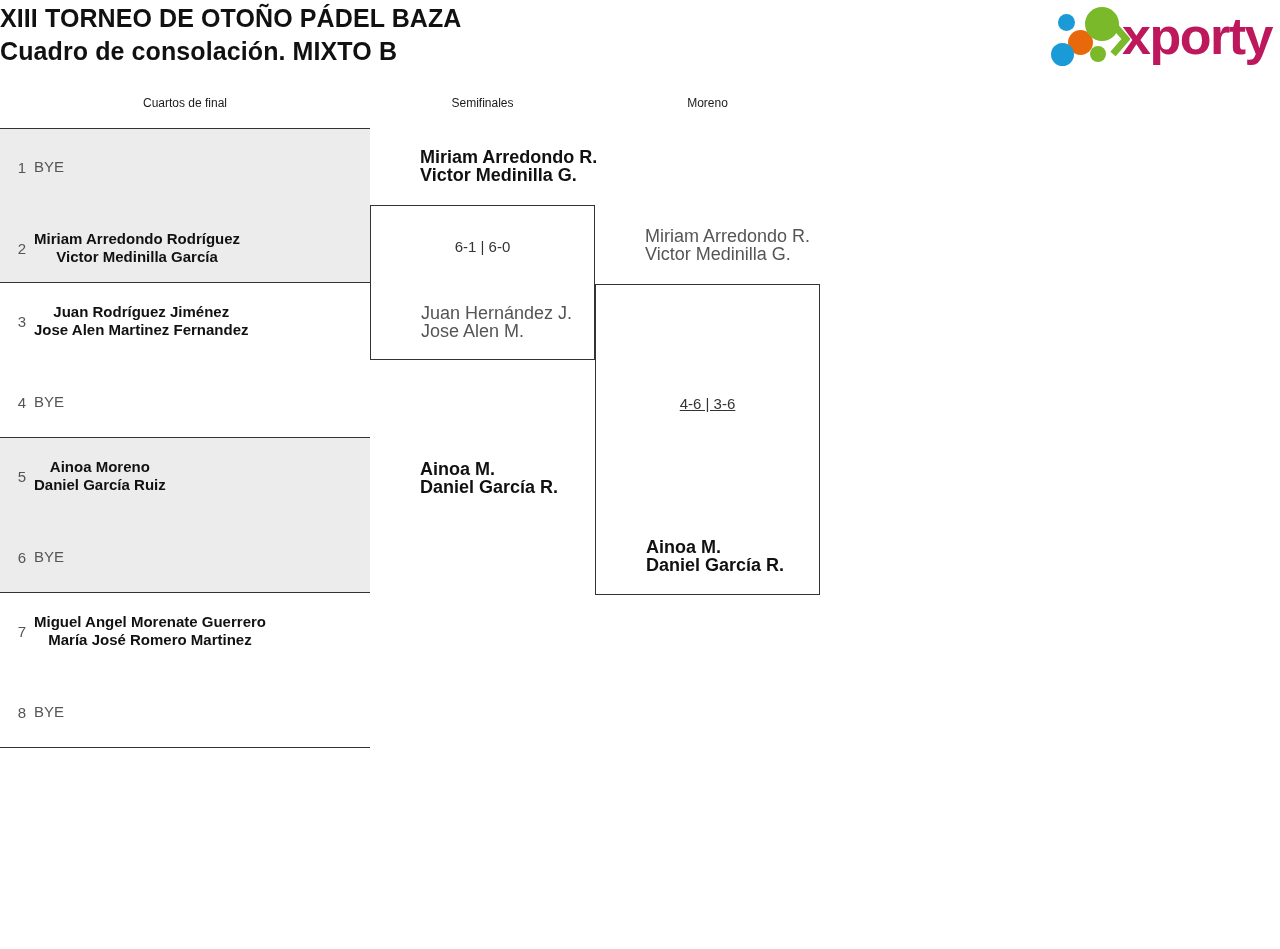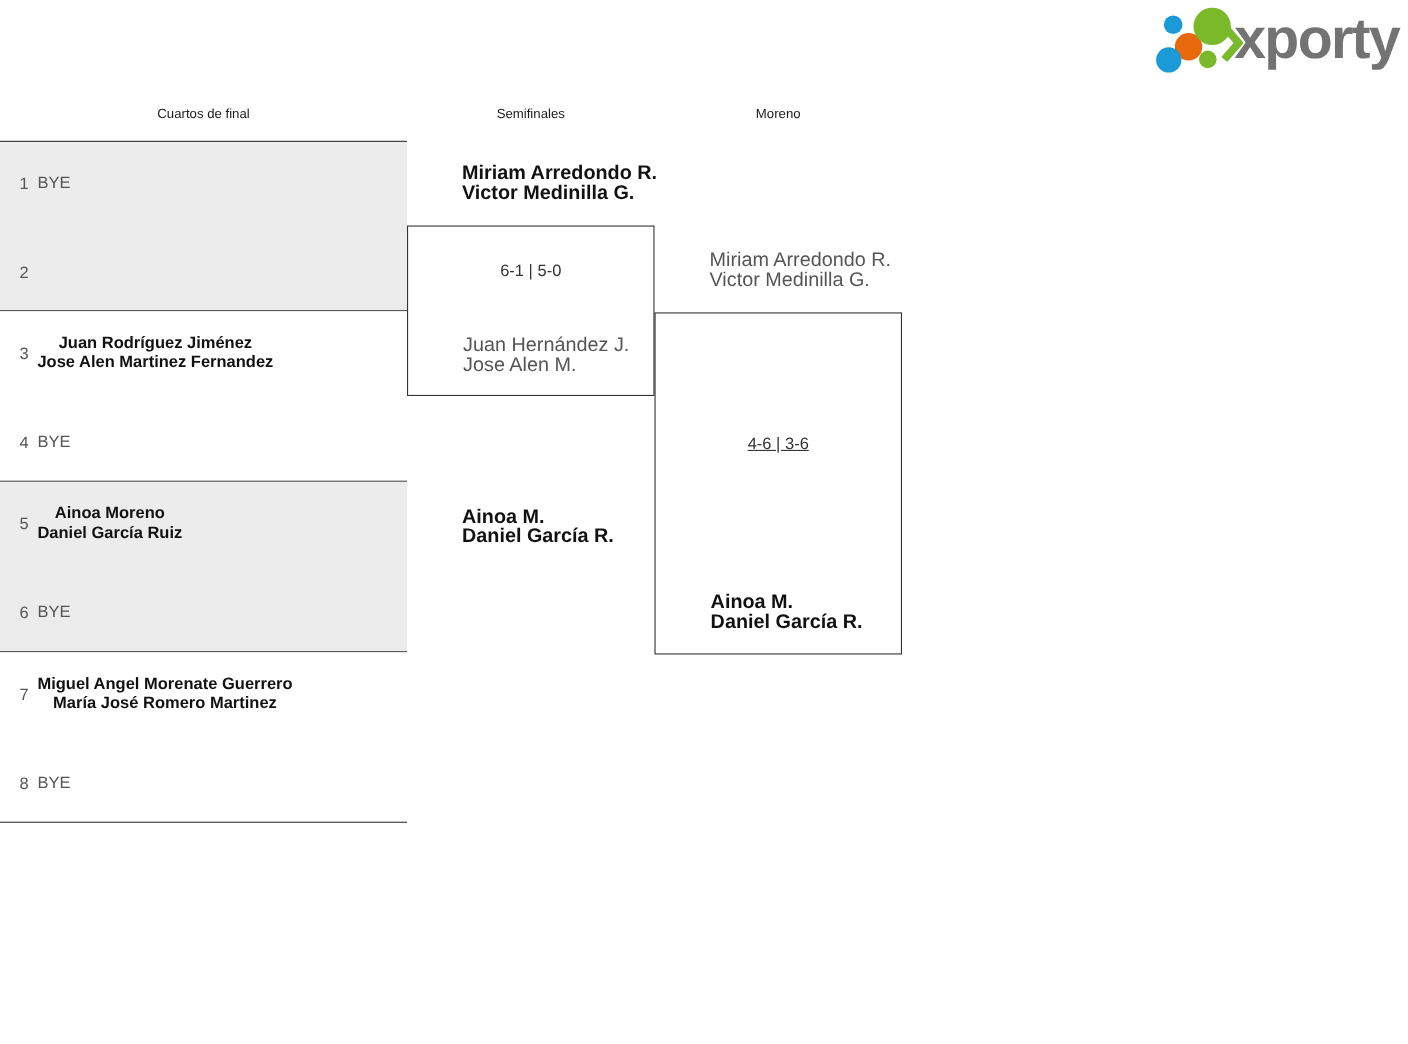--- a/index.html
+++ b/index.html
@@ -150,51 +150,59 @@
   }
   .adv.win  { font-weight: bold; color: #111111; }
   .adv.lose { font-weight: normal; color: #555555; }
   .adv .nm  { display: block; }
 </style>
 </head>
 <body>
 
 <div class="header">
 
+  <div class="title-block">
+    <div class="title-line">XIII TORNEO DE OTOÑO PÁDEL BAZA</div>
+    <div class="title-line">Cuadro de consolación. MIXTO B</div>
+  </div>
 
   <div class="logo">
     <div class="logo-dots">
       <span class="dot dot-bluetop" style="background: rgb(26, 155, 215);"></span>
       <span class="dot dot-orange" style="background: rgb(232, 105, 11);"></span>
       <span class="dot dot-bluebot" style="background: rgb(26, 155, 215);"></span>
       <span class="dot dot-greenbig" style="background: rgb(122, 185, 41);"></span>
       <span class="dot dot-greensml" style="background: rgb(122, 185, 41);"></span>
       <svg class="logo-chevron" viewBox="0 0 20 34">
         <path d="M3 2 L16 17 L3 32" fill="none" stroke-width="7" stroke-linecap="butt" stroke-linejoin="miter" stroke="#7ab929"></path>
       </svg>
     </div>
-    <div class="logo-text" style="color: #737373;">xporty</div>
+    <div class="logo-text" style="color: #be185d;">xporty</div>
   </div>
 </div>
 
 <div class="round-head rh-qf">Cuartos de final</div>
 <div class="round-head rh-sf">Semifinales</div>
 <div class="round-head rh-f">Moreno</div>
 
 <div class="bracket">
 
   <div class="qf-band shaded first" style="top:0px;">
     <div class="qf-side top">
       <span class="seed-num">1</span>
       <span class="qf-names bye">
         <span class="nm">BYE</span>
       </span>
     </div>
     <div class="qf-side bottom">
       <span class="seed-num">2</span>
+      <span class="qf-names bold">
+        <span class="nm">Miriam Arredondo Rodríguez</span>
+        <span class="nm">Victor Medinilla García</span>
+      </span>
     </div>
   </div>
 
   <div class="qf-band plain" style="top:155px;">
     <div class="qf-side top">
       <span class="seed-num">3</span>
       <span class="qf-names bold">
         <span class="nm">Juan Rodríguez Jiménez</span>
         <span class="nm">Jose Alen Martinez Fernandez</span>
       </span>
@@ -237,21 +245,21 @@
         <span class="nm">BYE</span>
       </span>
     </div>
   </div>
 
   <div class="adv win" style="left:377px; top:20px;">
     <span class="nm">Miriam Arredondo R.</span>
     <span class="nm">Victor Medinilla G.</span>
   </div>
   <div class="match-box" style="left:370px; top:77px; width:225px; height:155px;">
-    <div class="score" style="top:32px;">6-1 | 5-0</div>
+    <div class="score" style="top:32px;">6-1 | 6-0</div>
     <div class="adv lose" style="left:7px; top:98px;">
       <span class="nm">Juan Hernández J.</span>
       <span class="nm">Jose Alen M.</span>
     </div>
   </div>
 
   <div class="adv win" style="left:377px; top:332px;">
     <span class="nm">Ainoa M.</span>
     <span class="nm">Daniel García R.</span>
   </div>

